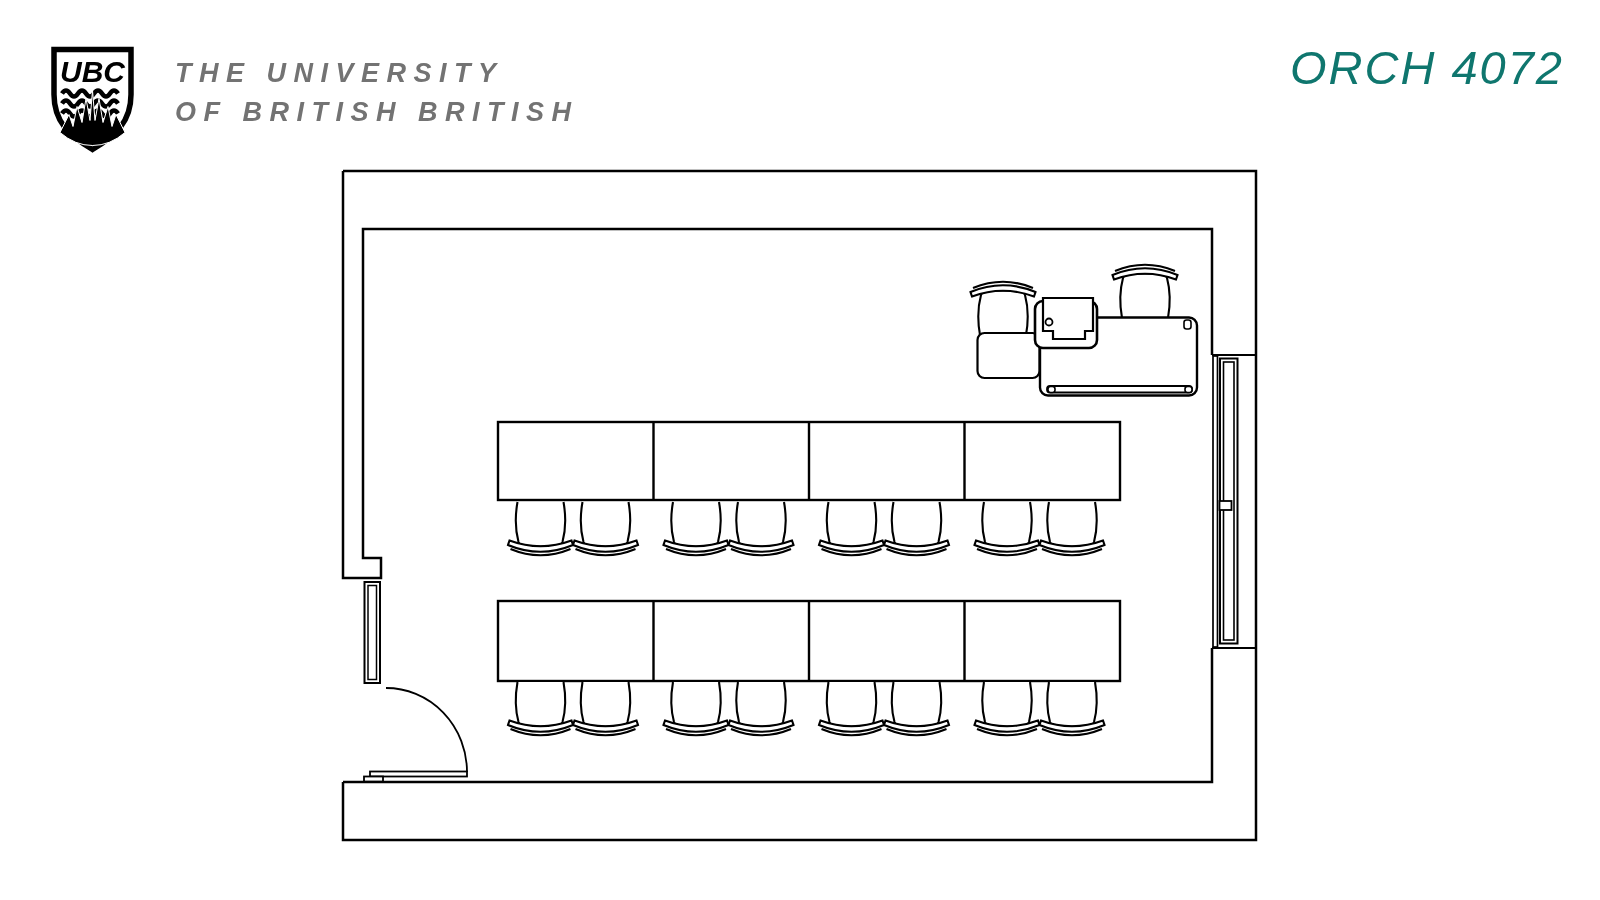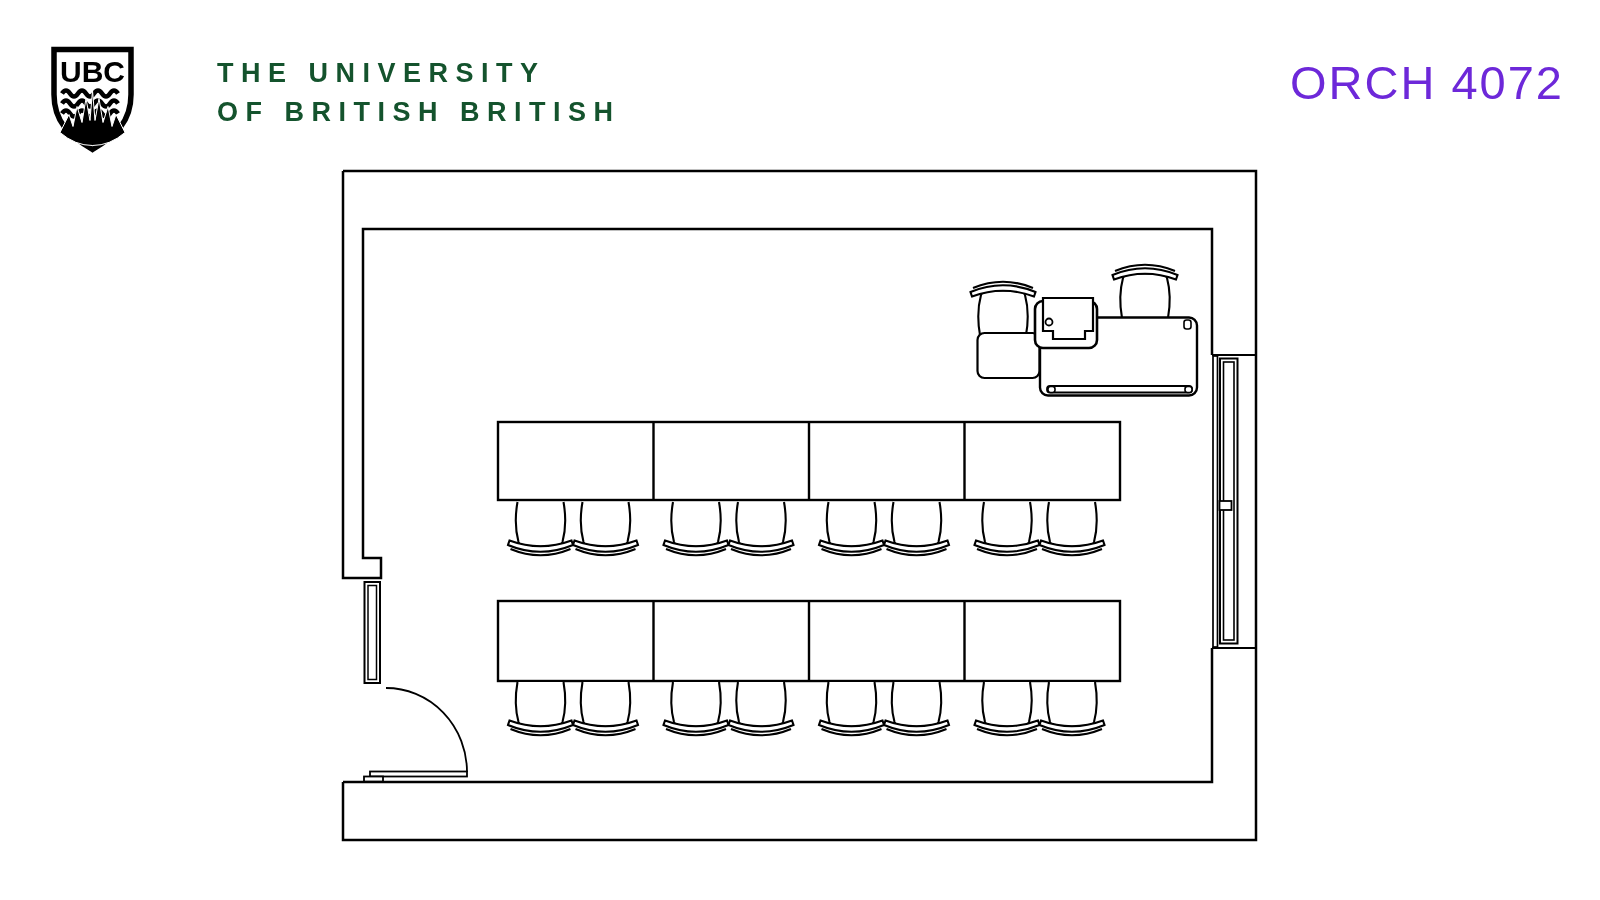--- a/index.html
+++ b/index.html
@@ -1,22 +1,22 @@
 <!DOCTYPE html>
 <html><head>
 <meta charset="utf-8">
 <style>
   html,body{margin:0;padding:0;background:#ffffff;}
   .stage{position:relative;width:1600px;height:900px;background:#ffffff;overflow:hidden;
-         font-family:"Liberation Sans", sans-serif;}
+         font-family:"Liberation Sans", sans-serif;font-style:italic;}
   
   .logo-svg{position:absolute;left:50px;top:46px;width:85px;height:108px;}
-  .uni-name{position:absolute;left:175px;top:54px;color:#14532d;font-weight:bold;
-            font-size:27px;letter-spacing:7.5px;line-height:39px;white-space:nowrap;margin-left:42px;}
-  .room-label{position:absolute;left:1290px;top:55px;color:#6d28d9;font-weight:400;
+  .uni-name{position:absolute;left:175px;top:54px;color:#737373;font-weight:bold;
+            font-size:27px;letter-spacing:7.5px;line-height:39px;white-space:nowrap;}
+  .room-label{position:absolute;left:1290px;top:40px;color:#0f766e;font-weight:400;
               font-size:47px;letter-spacing:2px;white-space:nowrap;}
   
   .plan{position:absolute;left:0;top:0;}
   .plan path,.plan rect,.plan circle{vector-effect:none;}
   .ink{stroke:#000000;fill:none;}
   .paper{fill:#ffffff;}
 </style>
 </head>
 <body>
 

